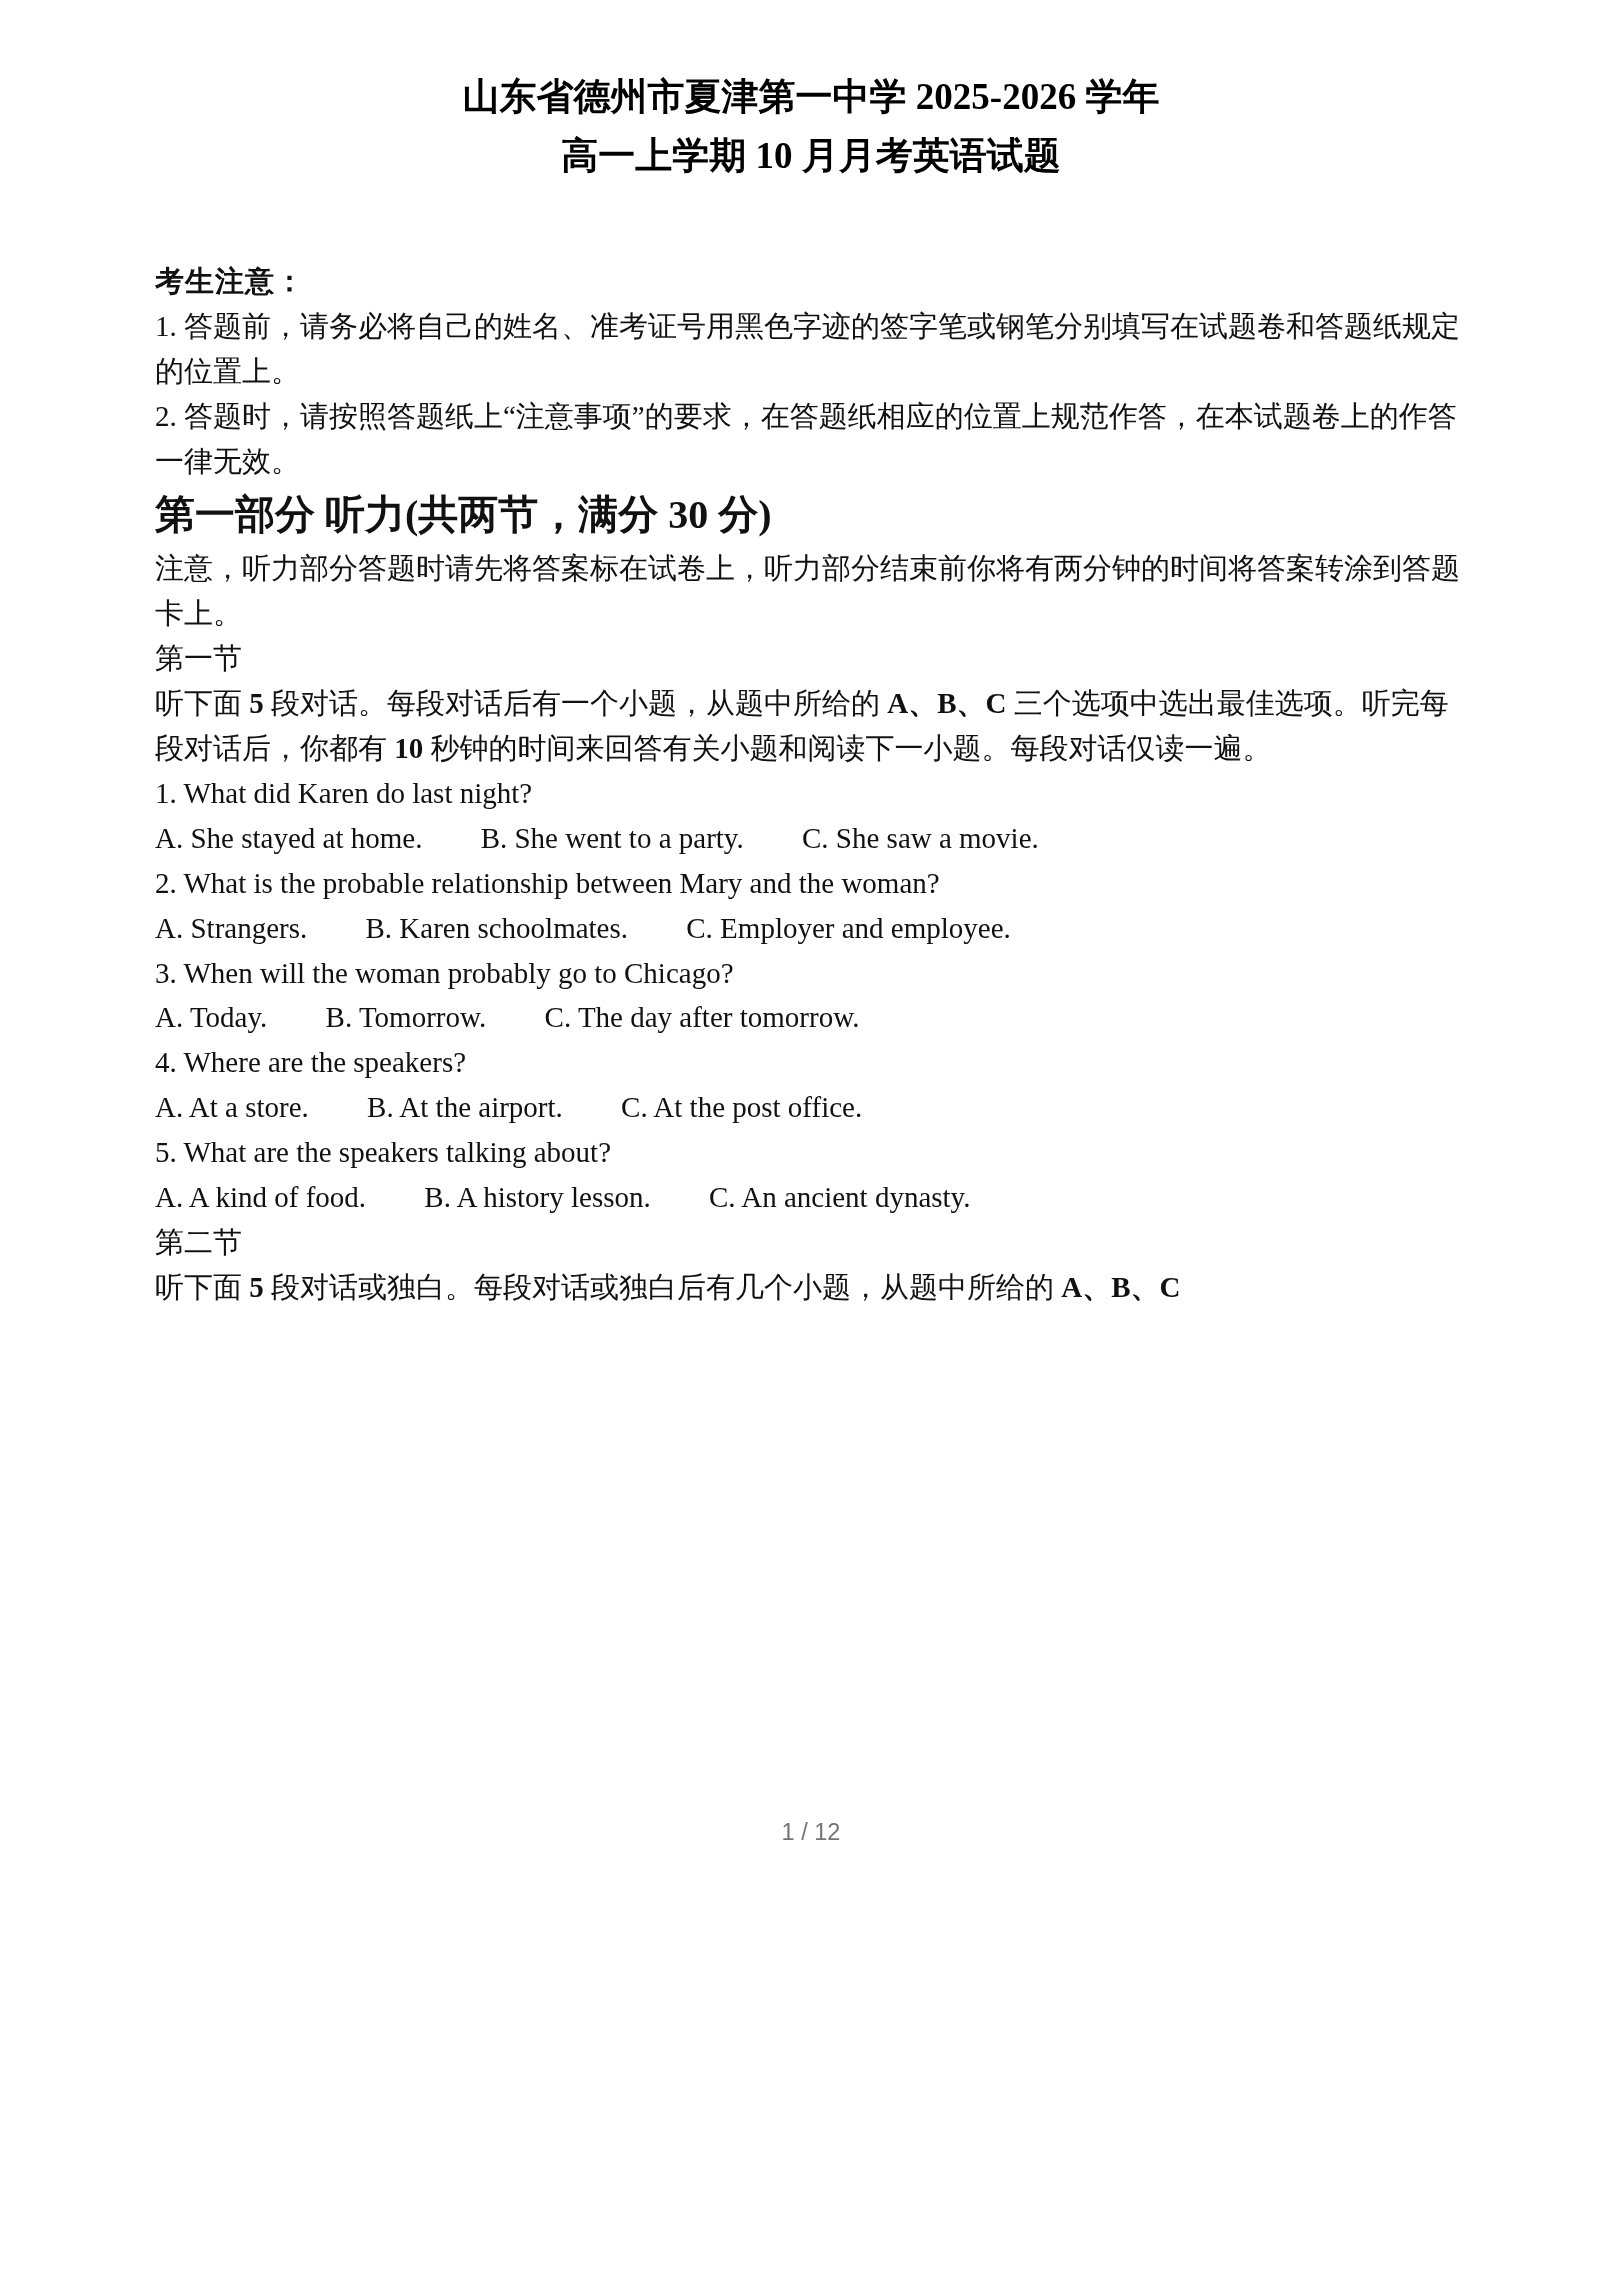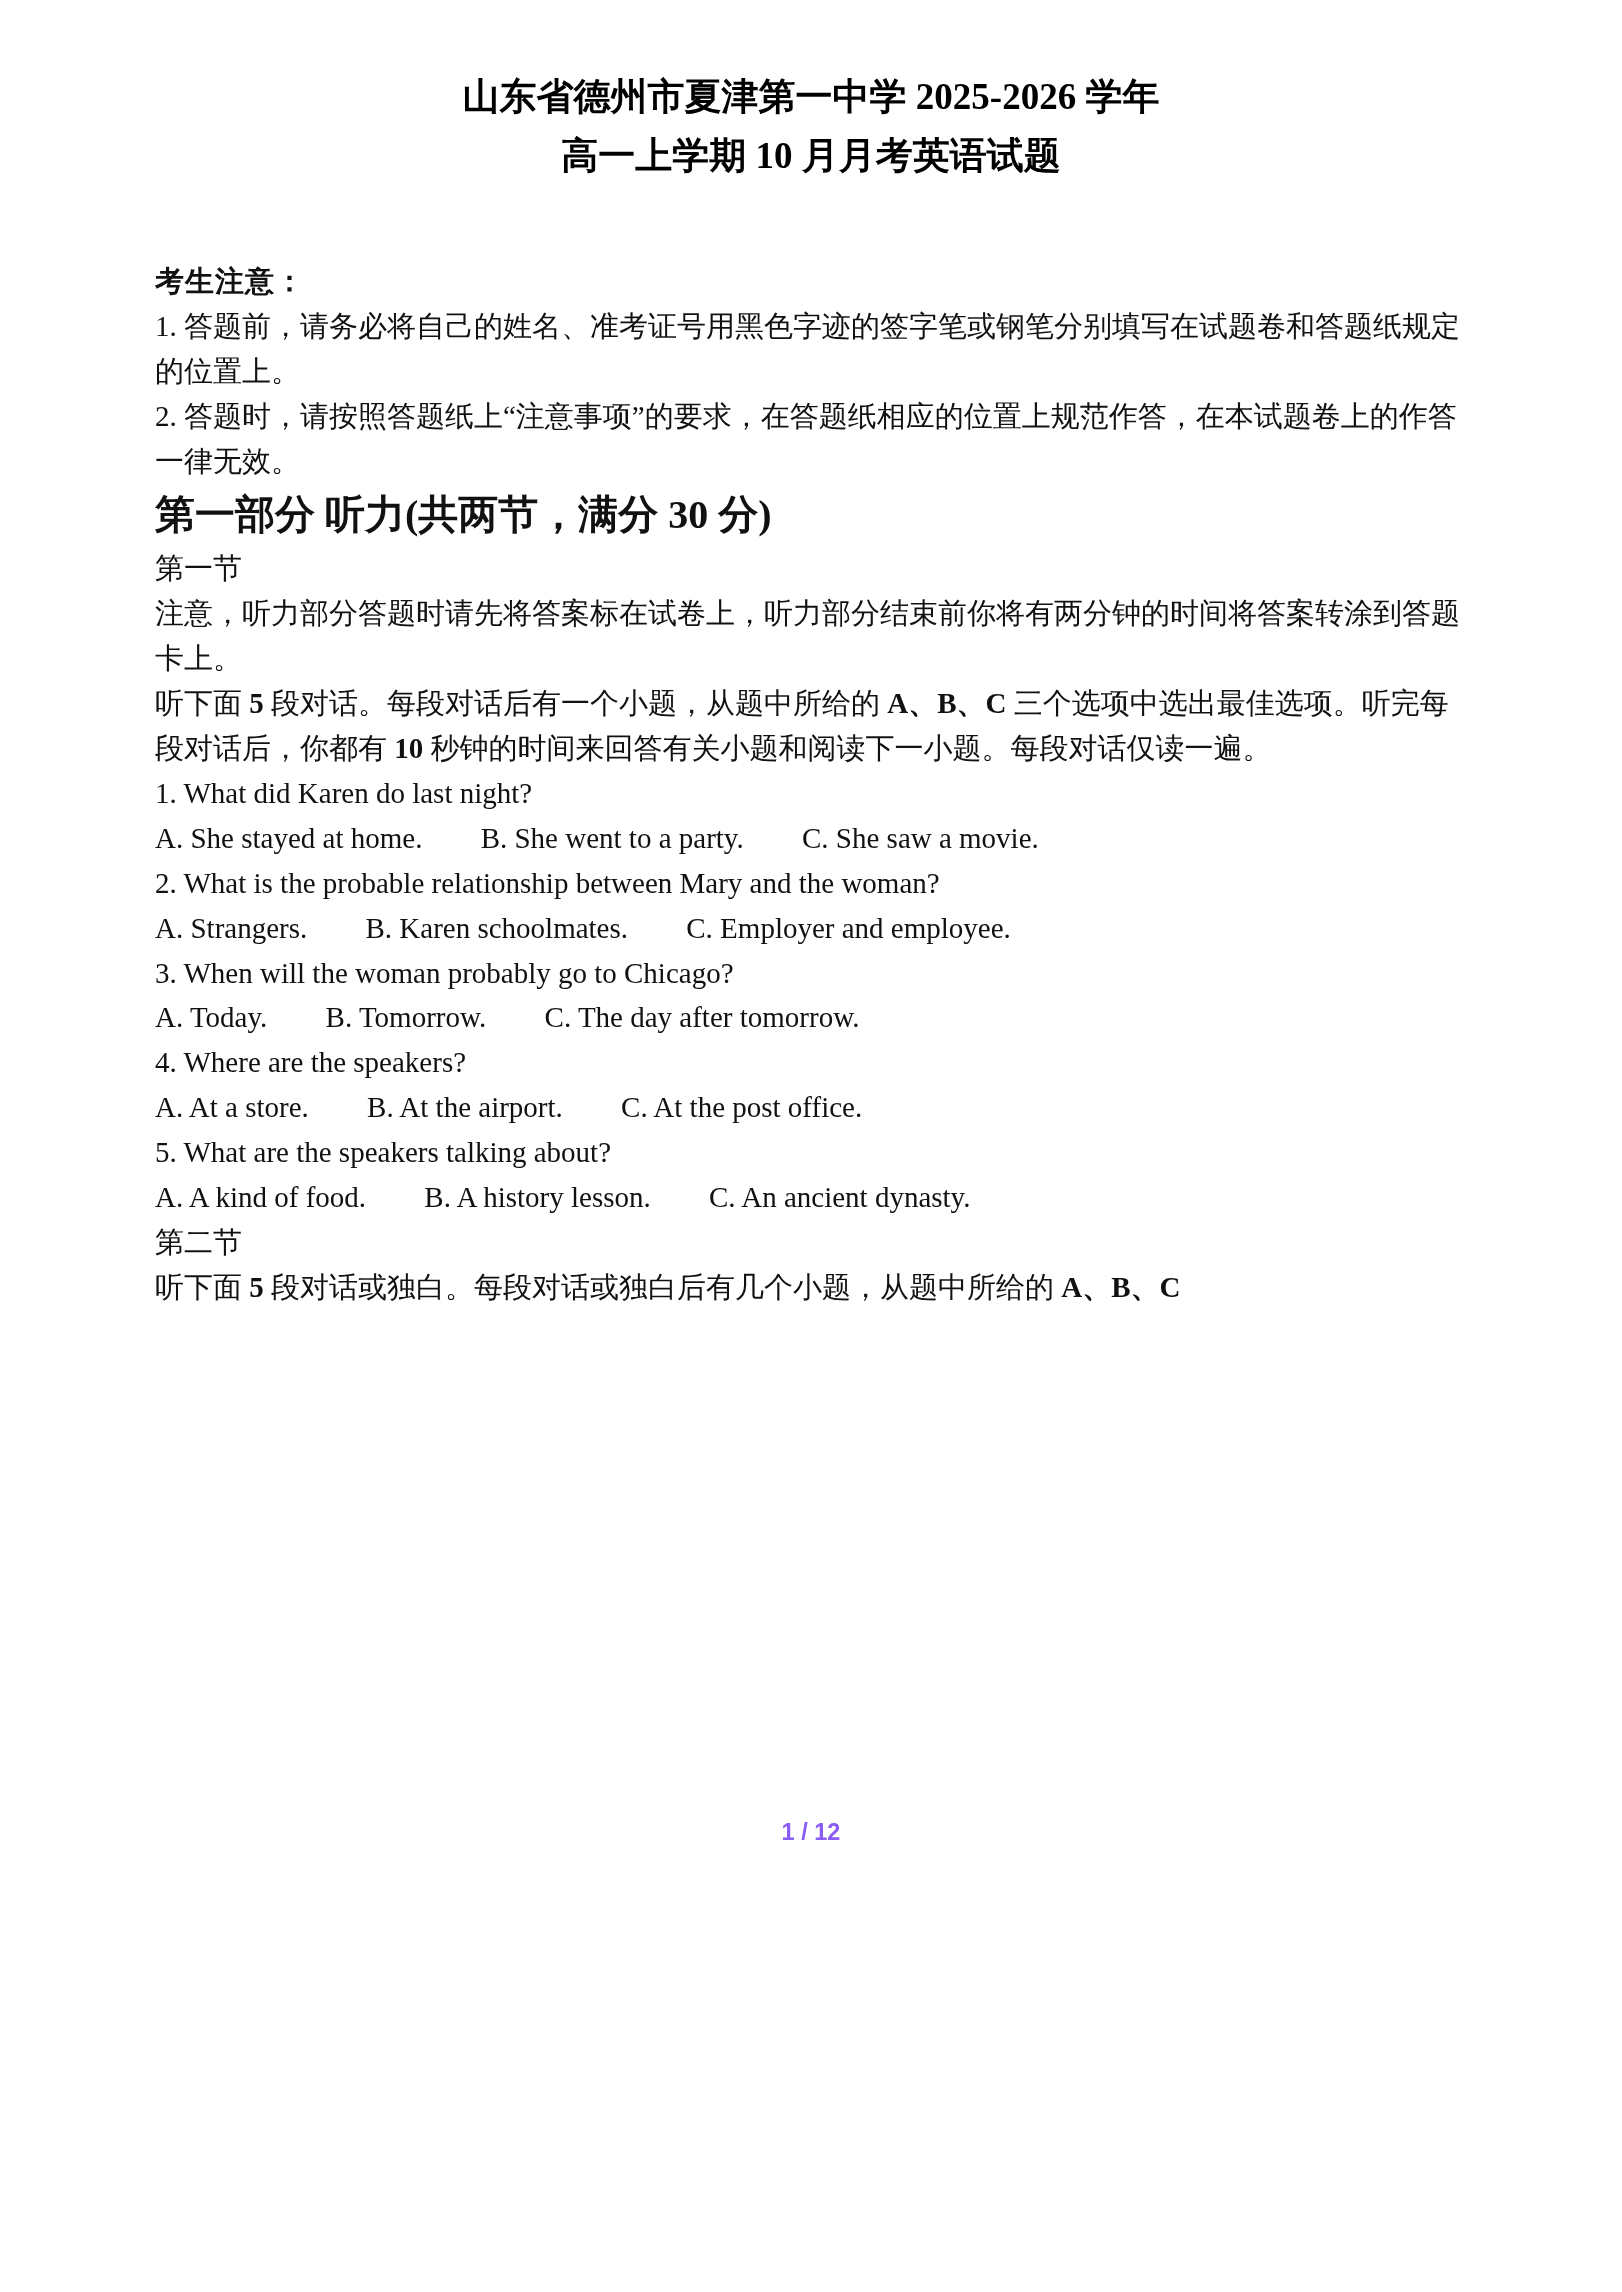--- a/index.html
+++ b/index.html
@@ -37,45 +37,45 @@
   .part-heading { font-size: 40px; }
   .opts span { display: inline-block; }
   .opts span + span { margin-left: 51px; }
   .footer {
     position: absolute;
     top: 1819px;
     left: 0;
     width: 100%;
     text-align: center;
     font-size: 23.5px;
-    font-weight: 700;
+    font-weight: 400;
     font-family: "Liberation Sans", sans-serif;
-    color: #8b5cf6;
+    color: #737373;
   }
 </style>
 </head>
 <body>
 
 <div class="page">
 
   <h1 class="title">
     <span class="tline">山东省德州市夏津第一中学 2025-2026 学年</span>
     <span class="tline">高一上学期 10 月月考英语试题</span>
   </h1>
 
   <div class="body">
 
     <p class="bold notice-heading">考生注意：</p>
     <p>1. 答题前，请务必将自己的姓名、准考证号用黑色字迹的签字笔或钢笔分别填写在试题卷和答题纸规定的位置上。</p>
     <p>2. 答题时，请按照答题纸上“注意事项”的要求，在答题纸相应的位置上规范作答，在本试题卷上的作答一律无效。</p>
 
     <p class="bold part-heading">第一部分 听力(共两节，满分 30 分)</p>
+    <p>注意，听力部分答题时请先将答案标在试卷上，听力部分结束前你将有两分钟的时间将答案转涂到答题卡上。</p>
+
     <p>第一节</p>
-
-    <p>注意，听力部分答题时请先将答案标在试卷上，听力部分结束前你将有两分钟的时间将答案转涂到答题卡上。</p>
 
     <p><span>听下面 </span><b>5</b><span> 段对话。每段对话后有一个小题，从题中所给的 </span><b>A、B、C</b><span> 三个选项中选出最佳选项。听完每段对话后，你都有 </span><b>10</b><span> 秒钟的时间来回答有关小题和阅读下一小题。每段对话仅读一遍。</span></p>
 
     <p class="q">1. What did Karen do last night?</p>
     <p class="opts">
       <span>A. She stayed at home.</span>
       <span>B. She went to a party.</span>
       <span>C. She saw a movie.</span>
     </p>
 

